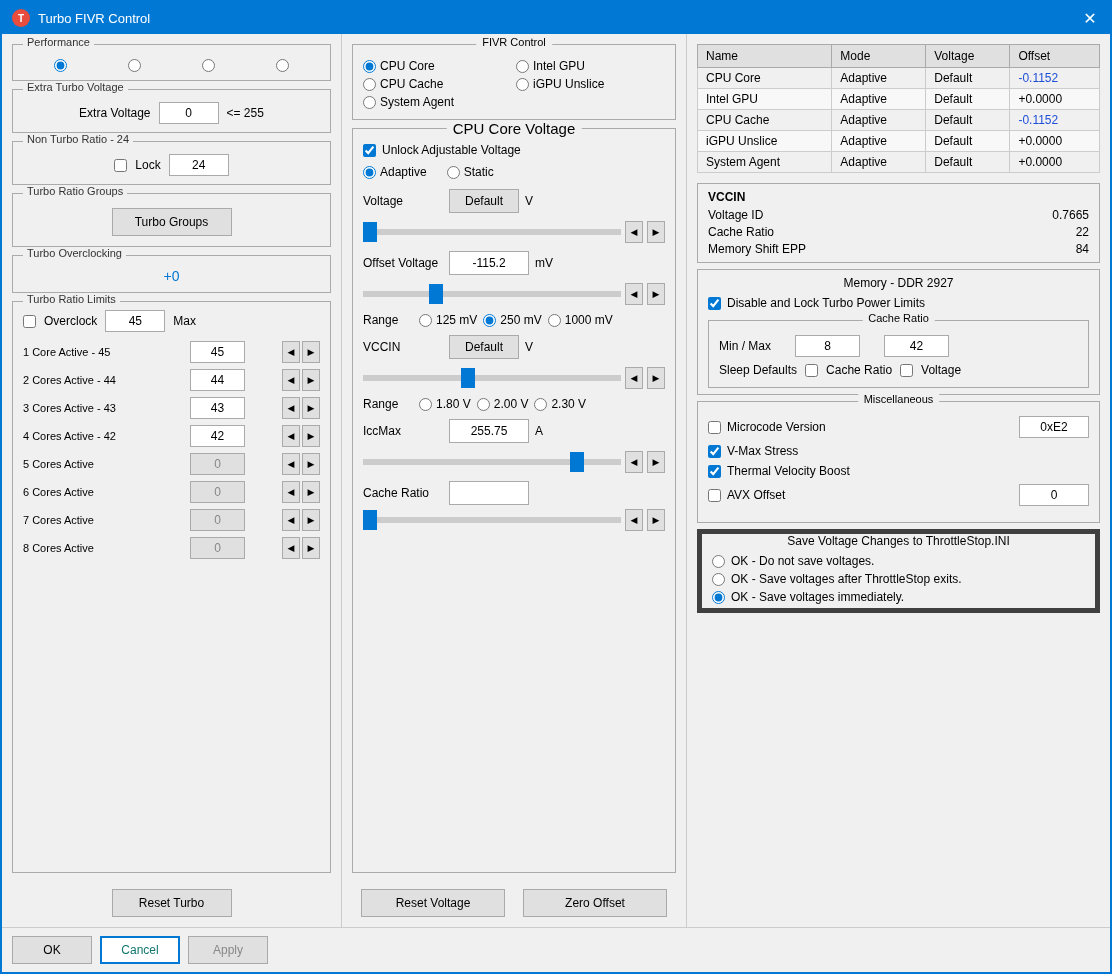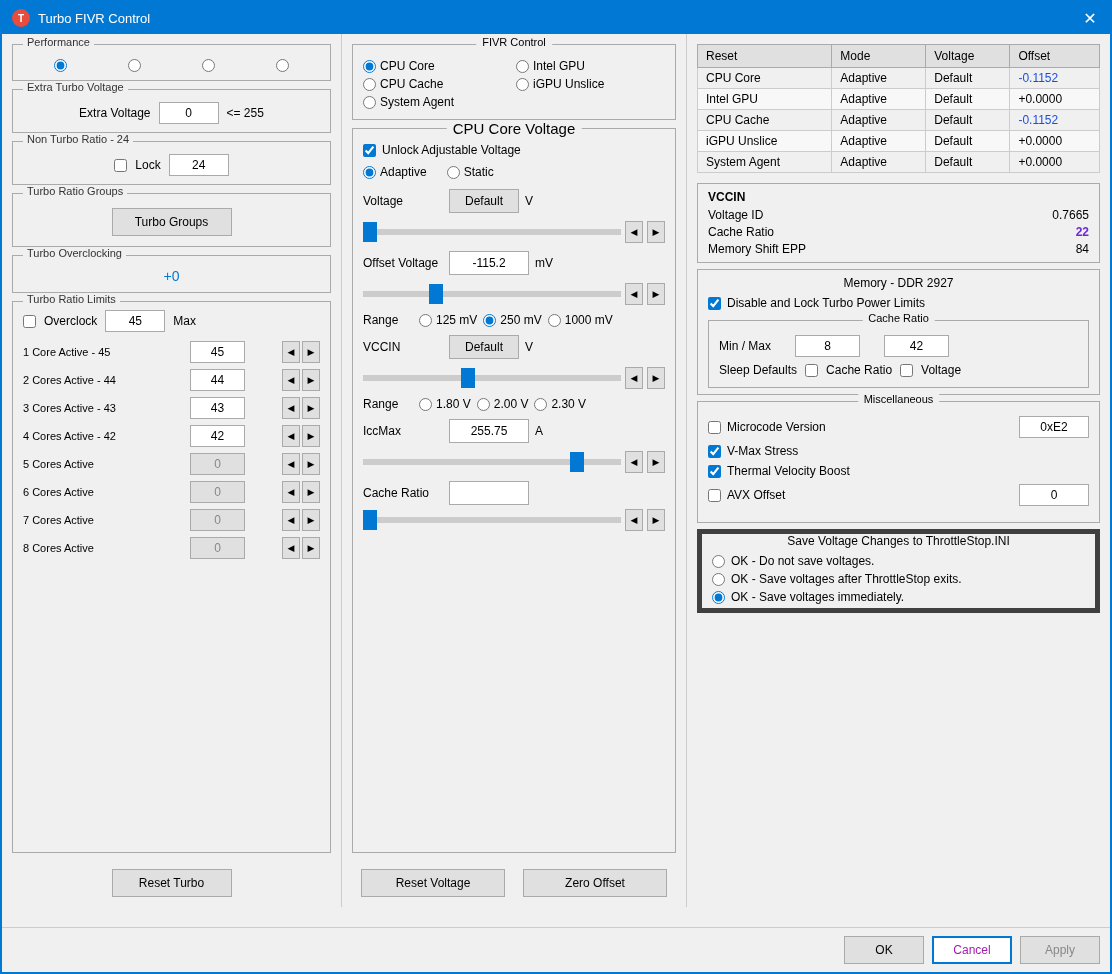--- a/index.html
+++ b/index.html
@@ -86,23 +86,23 @@
     .min-max-label { font-size: 12px; }
     .sleep-row { display: flex; align-items: center; gap: 8px; margin-top: 6px; }
     
     .misc-section { border: 1px solid #aaa; position: relative; padding: 14px 10px 10px; }
     .misc-title { position: absolute; top: -9px; left: 50%; transform: translateX(-50%); background: #f0f0f0; padding: 0 6px; font-size: 11px; }
     .misc-row { display: flex; align-items: center; justify-content: space-between; margin-bottom: 6px; }
     .misc-left { display: flex; align-items: center; gap: 6px; }
     .save-title { margin-bottom: 6px; font-size: 12px; text-align: center; }
     .save-option { display: flex; align-items: center; gap: 6px; margin-bottom: 4px; }
     
-    .bottom-buttons { display: flex; justify-content: flex-end; gap: 8px; padding: 8px 10px; border-top: 1px solid #ccc; background: #f0f0f0; flex-shrink: 0; margin-top: 20px; }
+    .bottom-buttons { display: flex; gap: 8px; padding: 8px 10px; border-top: 1px solid #ccc; background: #f0f0f0; flex-shrink: 0; }
     .ok-btn { width: 80px; height: 28px; background: #e0e0e0; border: 1px solid #aaa; cursor: pointer; font-size: 12px; }
-    .cancel-btn { width: 80px; height: 28px; background: white; border: 2px solid #0078d4; cursor: pointer; font-size: 12px; color: #a21caf; }
+    .cancel-btn { width: 80px; height: 28px; background: white; border: 2px solid #0078d4; cursor: pointer; font-size: 12px; color: #0f766e; }
     .apply-btn { width: 80px; height: 28px; background: #e0e0e0; border: 1px solid #aaa; cursor: pointer; font-size: 12px; color: #888; }
     
     input[type="radio"] { accent-color: #0078d4; }
     input[type="checkbox"] { accent-color: #0078d4; }
     
     .default-btn { width: 70px; height: 24px; border: 1px solid #aaa; background: #e0e0e0; cursor: pointer; font-size: 12px; }
     
     .right-col-all { display: flex; flex-direction: column; gap: 6px; }
   </style>
 </head>
@@ -381,21 +381,21 @@
         <button class="action-btn">Zero Offset</button>
       </div>
     </div>
 
     <div class="right-panel">
       <div class="right-col-all">
 
         <table class="fivr-table">
           <thead>
             <tr>
-              <th>Reset</th>
+              <th>Name</th>
               <th>Mode</th>
               <th>Voltage</th>
               <th>Offset</th>
             </tr>
           </thead>
           <tbody>
             <tr>
               <td>CPU Core</td>
               <td>Adaptive</td>
               <td>Default</td>
@@ -429,21 +429,21 @@
         </table>
 
         <div style="border: 1px solid #aaa; padding: 6px 10px;">
           <div style="font-weight:bold; margin-bottom: 4px;">VCCIN</div>
           <div style="display:flex; justify-content:space-between; margin-bottom:3px;">
             <span>Voltage ID</span>
             <span>0.7665</span>
           </div>
           <div style="display:flex; justify-content:space-between; margin-bottom:3px;">
             <span>Cache Ratio</span>
-            <span style="color:#6d28d9; font-weight:bold;">22</span>
+            <span style="color:#000000; font-weight:normal;">22</span>
           </div>
           <div style="display:flex; justify-content:space-between;">
             <span>Memory Shift EPP</span>
             <span>84</span>
           </div>
         </div>
 
         <div style="border: 1px solid #aaa; padding: 6px 10px;">
           <div class="memory-title">Memory - DDR 2927</div>
           <div style="display:flex; align-items:center; gap:6px;">

